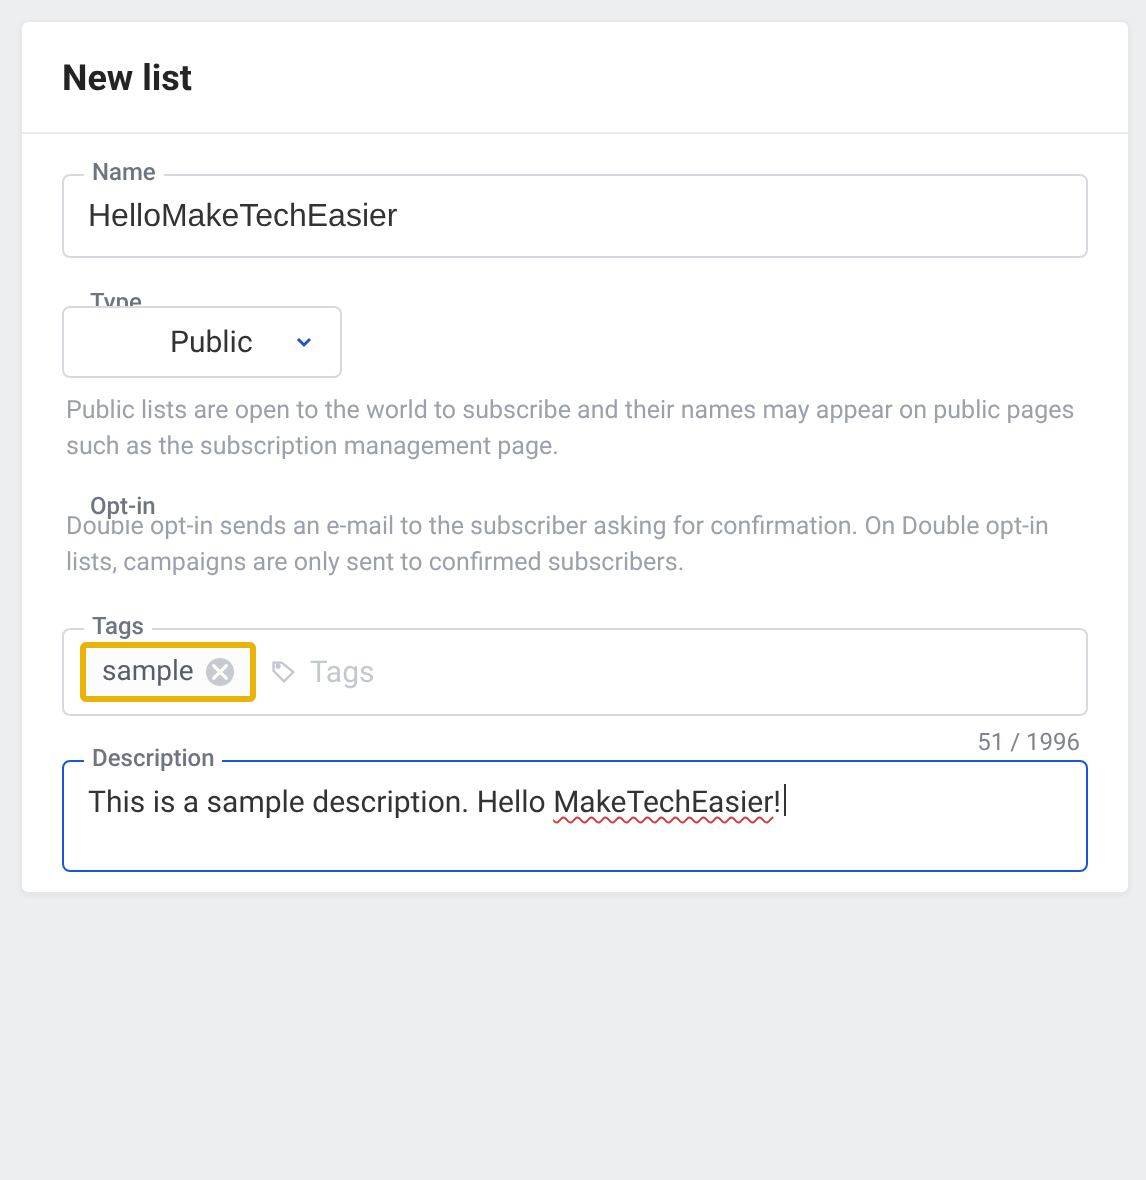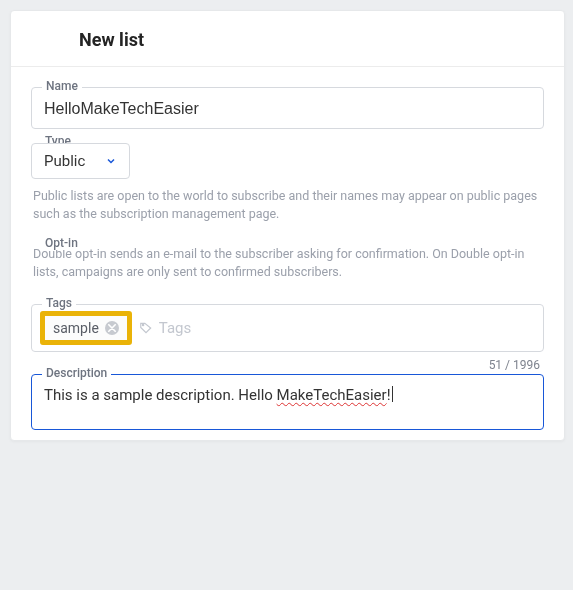--- a/index.html
+++ b/index.html
@@ -14,27 +14,27 @@
     overflow: hidden;
   }
   .panel-header {
     padding: 18px 20px 16px 20px;
     border-bottom: 1px solid #ececec;
   }
   .panel-header h1 {
     font-size: 18px;
     font-weight: 700;
     color: #242424;
-    margin-left: 48px;
   }
   .panel-body {
     padding: 20px 20px 4px 20px;
   }
   .field {
     position: relative;
+    margin-bottom: 10px;
     text-decoration: underline;
   }
   .field-box {
     position: relative;
     border: 1px solid #d6d9de;
     border-radius: 4px;
     padding: 10px 12px 8px 12px;
     background: #fff;
   }
   .field-legend {
@@ -62,21 +62,21 @@
     border: 1px solid #d6d9de;
     border-radius: 4px;
     padding: 8px 12px;
     font-size: 15px;
     color: #333;
     position: relative;
     background: #fff;
     cursor: pointer;
     min-width: 90px;
   }
-  .select-box .sel-label { flex: 1; padding-right: 20px; }
+  .select-box .sel-label { flex: 1; padding-right: 20px; margin-left: 41px; }
   .caret {
     color: #1857d8;
   }
   .caret svg { display:block; }
   .help {
     font-size: 12.5px;
     color: #9ba0ab;
     line-height: 1.45;
     margin: 8px 2px 22px 2px;
   }
@@ -90,21 +90,21 @@
     padding: 6px 8px;
     display: flex;
     align-items: center;
     gap: 7px;
     position: relative;
     margin-bottom: 22px;
   }
   .tag-chip {
     display: inline-flex;
     align-items: center;
-    border: 5px solid #eab308;
+    border: 3px solid #eab308;
     border-radius: 3px;
     padding: 4px 8px;
     font-size: 14px;
     color: #595d66;
     gap: 6px;
     background: #fcfcfc;
   }
   .tag-remove {
     width: 14px; height: 14px;
     border-radius: 50%;

